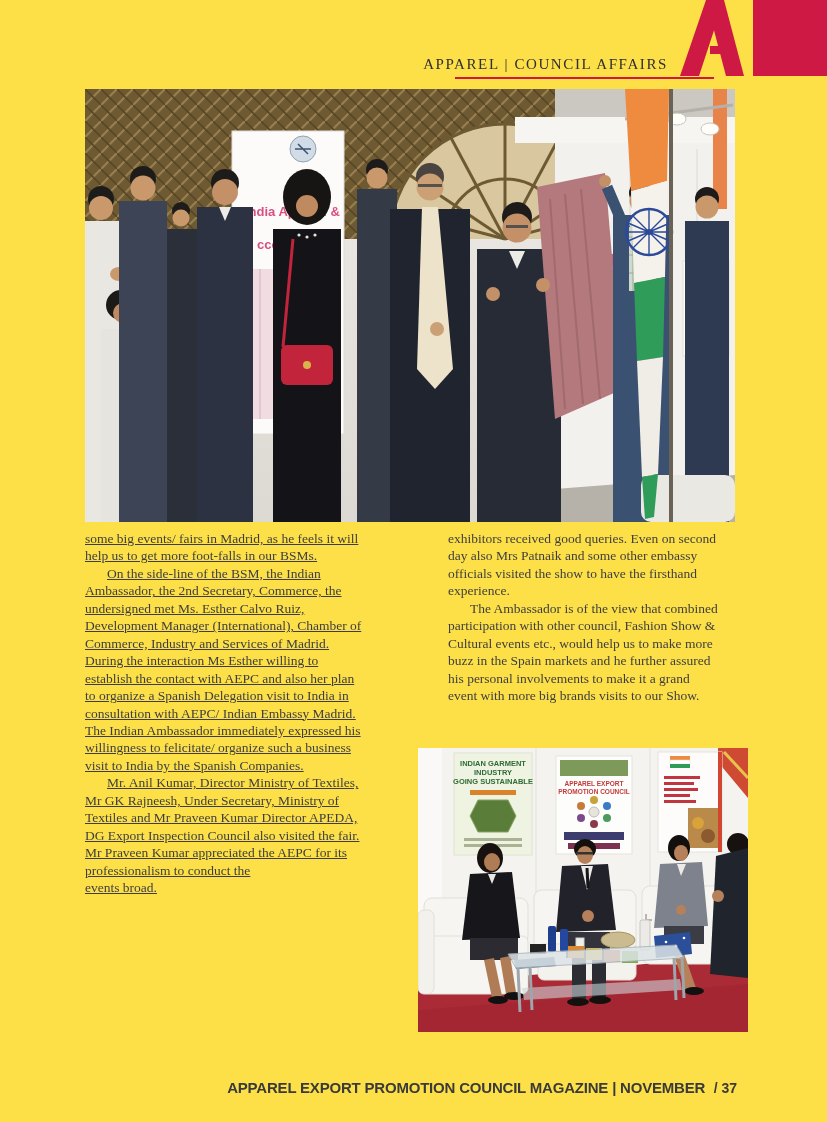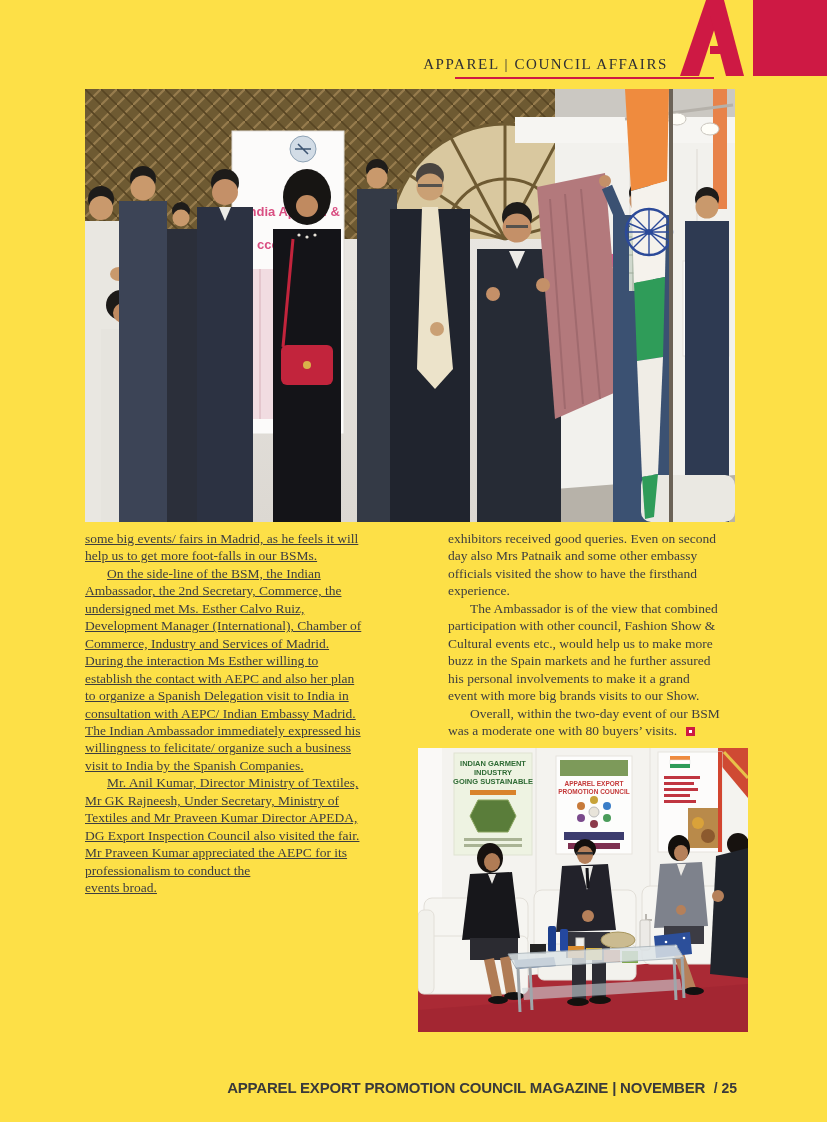--- a/index.html
+++ b/index.html
@@ -209,21 +209,20 @@
 
   <main>
     <div class="col col-left">
         <p class="para">some big events/ fairs in Madrid, as he feels it will<br>help us to get more foot-falls in our BSMs.</p>
         <p class="para indent">On the side-line of the BSM, the Indian<br>Ambassador, the 2nd Secretary, Commerce, the<br>undersigned met Ms. Esther Calvo Ruiz,<br>Development Manager (International), Chamber of<br>Commerce, Industry and Services of Madrid.<br>During the interaction Ms Esther willing to<br>establish the contact with AEPC and also her plan<br>to organize a Spanish Delegation visit to India in<br>consultation with AEPC/ Indian Embassy Madrid.<br>The Indian Ambassador immediately expressed his<br>willingness to felicitate/ organize such a business<br>visit to India by the Spanish Companies.</p>
         <p class="para indent">Mr. Anil Kumar, Director Ministry of Textiles,<br>Mr GK Rajneesh, Under Secretary, Ministry of<br>Textiles and Mr Praveen Kumar Director APEDA,<br>DG Export Inspection Council also visited the fair.<br>Mr Praveen Kumar appreciated the AEPC for its<br>professionalism to conduct the<br> events broad.</p>
       </div>
     <div class="col col-right">
         <p class="para">exhibitors received good queries. Even on second<br>day also Mrs Patnaik and some other embassy<br>officials visited the show to have the firsthand<br>experience.</p>
         <p class="para indent">The Ambassador is of the view  that combined<br>participation with other council, Fashion Show &amp;<br>Cultural events etc., would help us to make more<br>buzz in the Spain markets and he further assured<br>his personal involvements to make it a grand<br>event with more big  brands visits to our Show.</p>
-        <p class="para indent">Overall, within the two-day event of our BSM<br>was a moderate one with 80 buyers’ visits.<span class="end-marker"></span></p>
       </div>
   </main>
 
   <svg class="photo-bottom" viewBox="0 0 330 284" preserveAspectRatio="none" role="img">
     <rect width="330" height="284" fill="#f4f3ef"></rect>
     <rect x="0" y="0" width="24" height="284" fill="#faf9f7"></rect>
     <line x1="118" y1="0" x2="118" y2="210" stroke="#e4e1dc"></line>
     <line x1="232" y1="0" x2="232" y2="205" stroke="#e4e1dc"></line>
     <polygon points="300,0 330,0 330,50 300,14" fill="#cf4a33"></polygon>
     <line x1="306" y1="4" x2="330" y2="30" stroke="#e8c24a" stroke-width="3"></line>
@@ -338,16 +337,16 @@
         <line x1="100" y1="220" x2="102" y2="264"></line>
         <line x1="112" y1="219" x2="114" y2="262"></line>
         <line x1="256" y1="210" x2="258" y2="252"></line>
         <line x1="264" y1="209" x2="266" y2="250"></line>
       </g>
     </g>
   </svg>
 
   <div class="footer">
     <span class="mag">APPAREL EXPORT PROMOTION COUNCIL MAGAZINE | NOVEMBER</span>
-    <span class="pg">/ 25</span>
+    <span class="pg">/ 37</span>
   </div>
 
 </div>
 
 </body></html>

